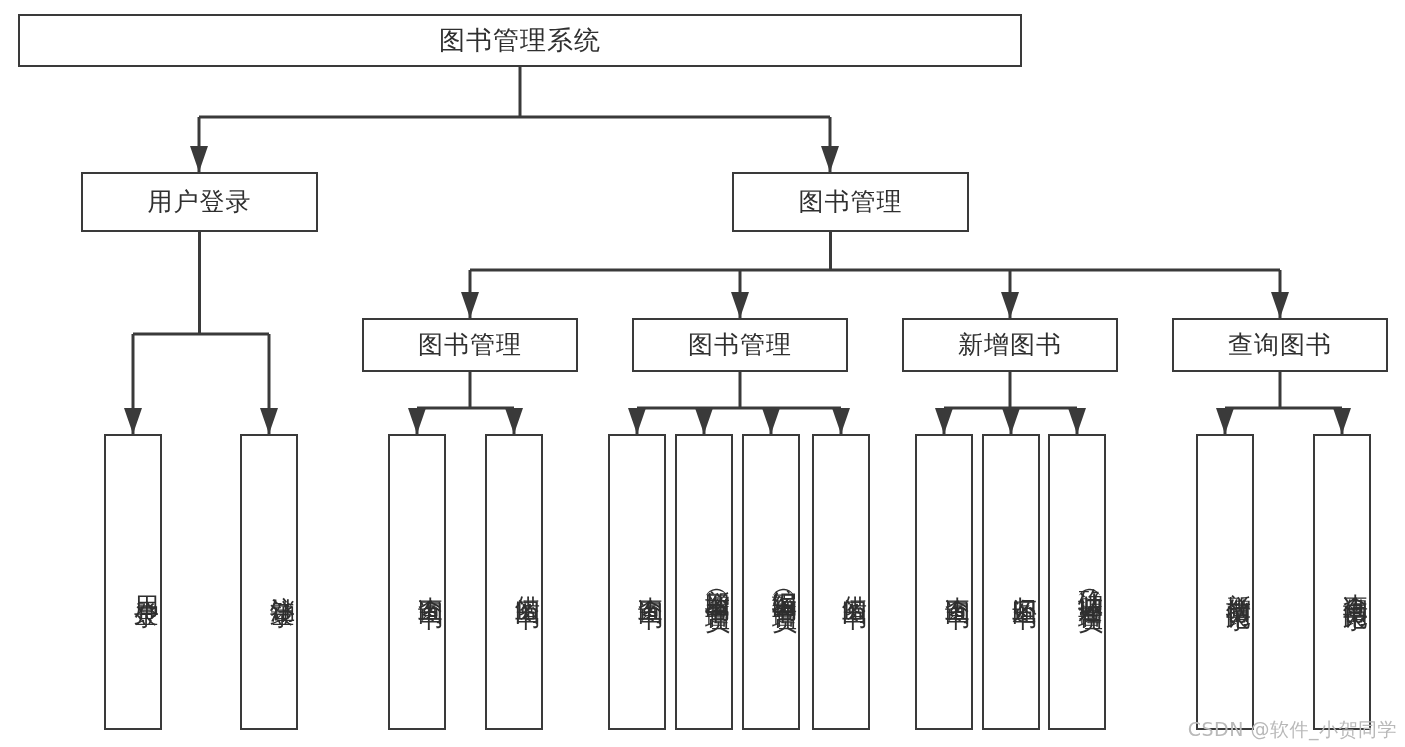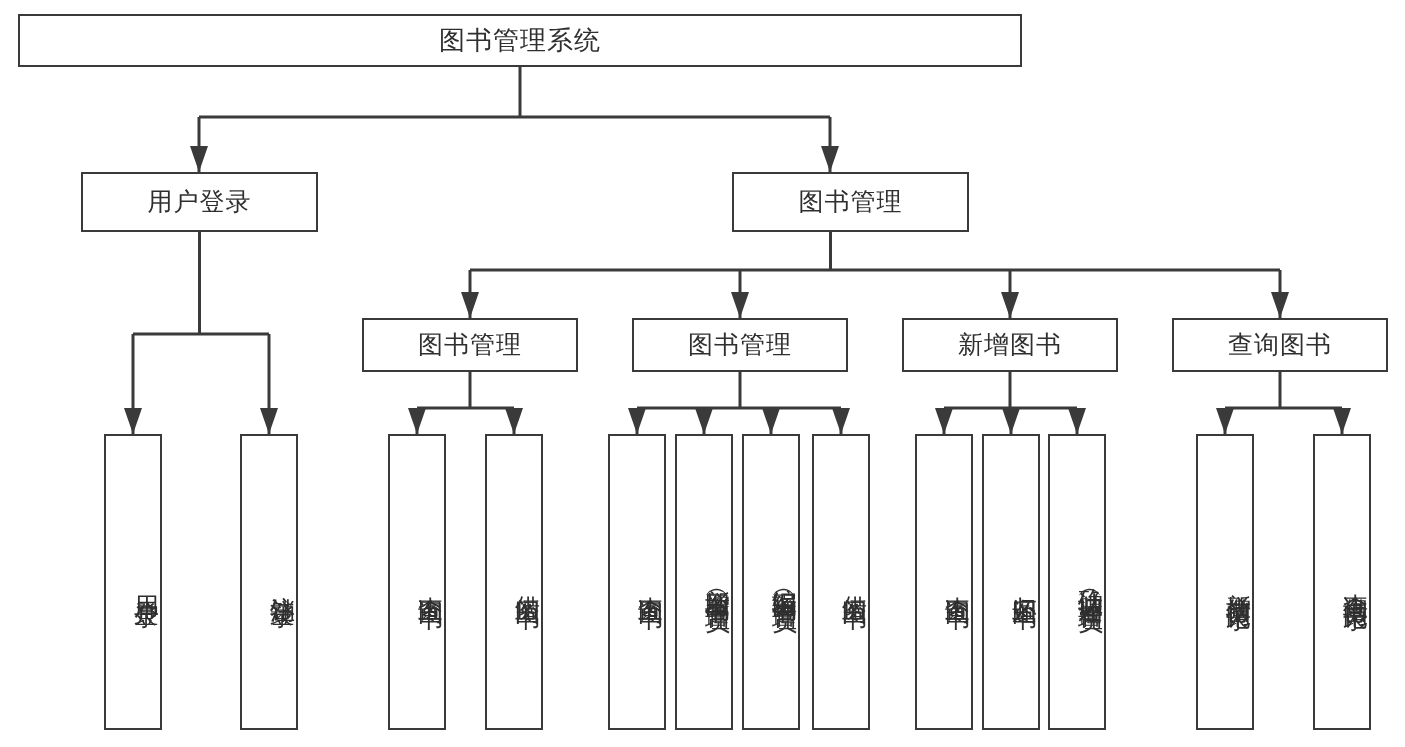--- a/index.html
+++ b/index.html
@@ -180,13 +180,14 @@
       <div class="node vert" style="left: 1048px; top: 434px; width: 58px; height: 296px;">
         <span class="vlabel">确认归还（管理员）</span>
       </div>
       <div class="node vert" style="left: 1196px; top: 434px; width: 58px; height: 296px;">
         <span class="vlabel">新增借阅记录</span>
       </div>
       <div class="node vert" style="left: 1313px; top: 434px; width: 58px; height: 296px;">
         <span class="vlabel">查询借阅记录</span>
       </div>
     </div>
+  <div class="watermark">CSDN @软件_小贺同学</div>
 </div>
 
 </body></html>

